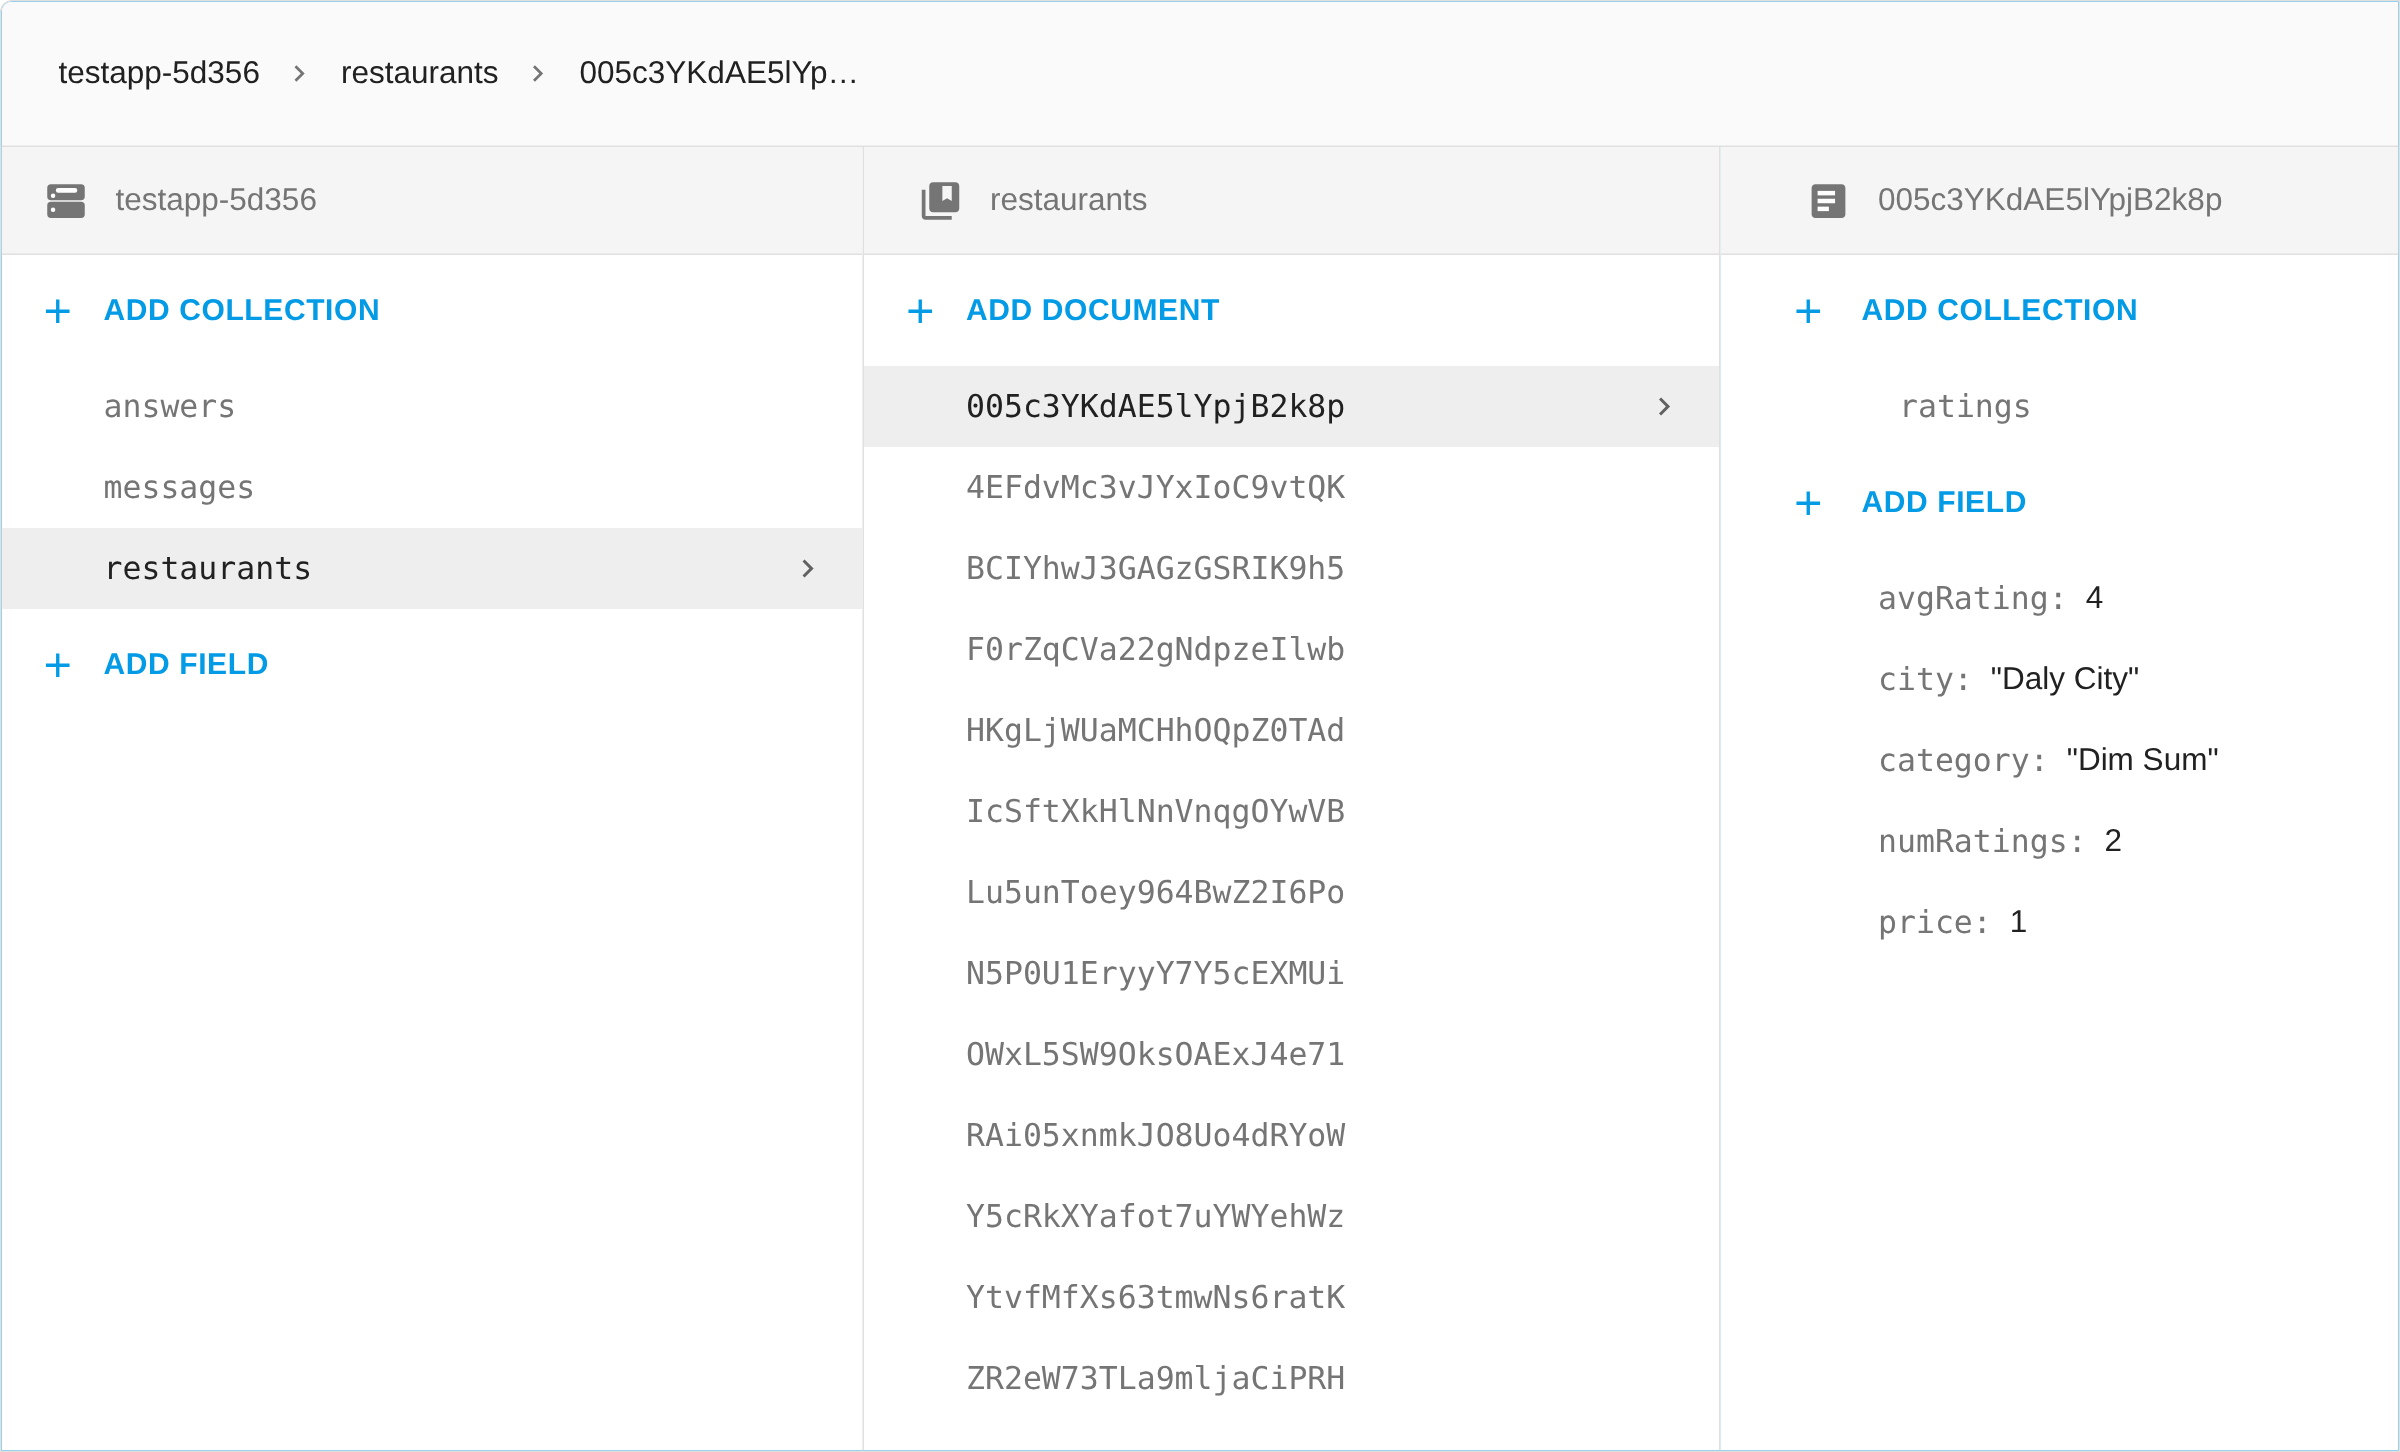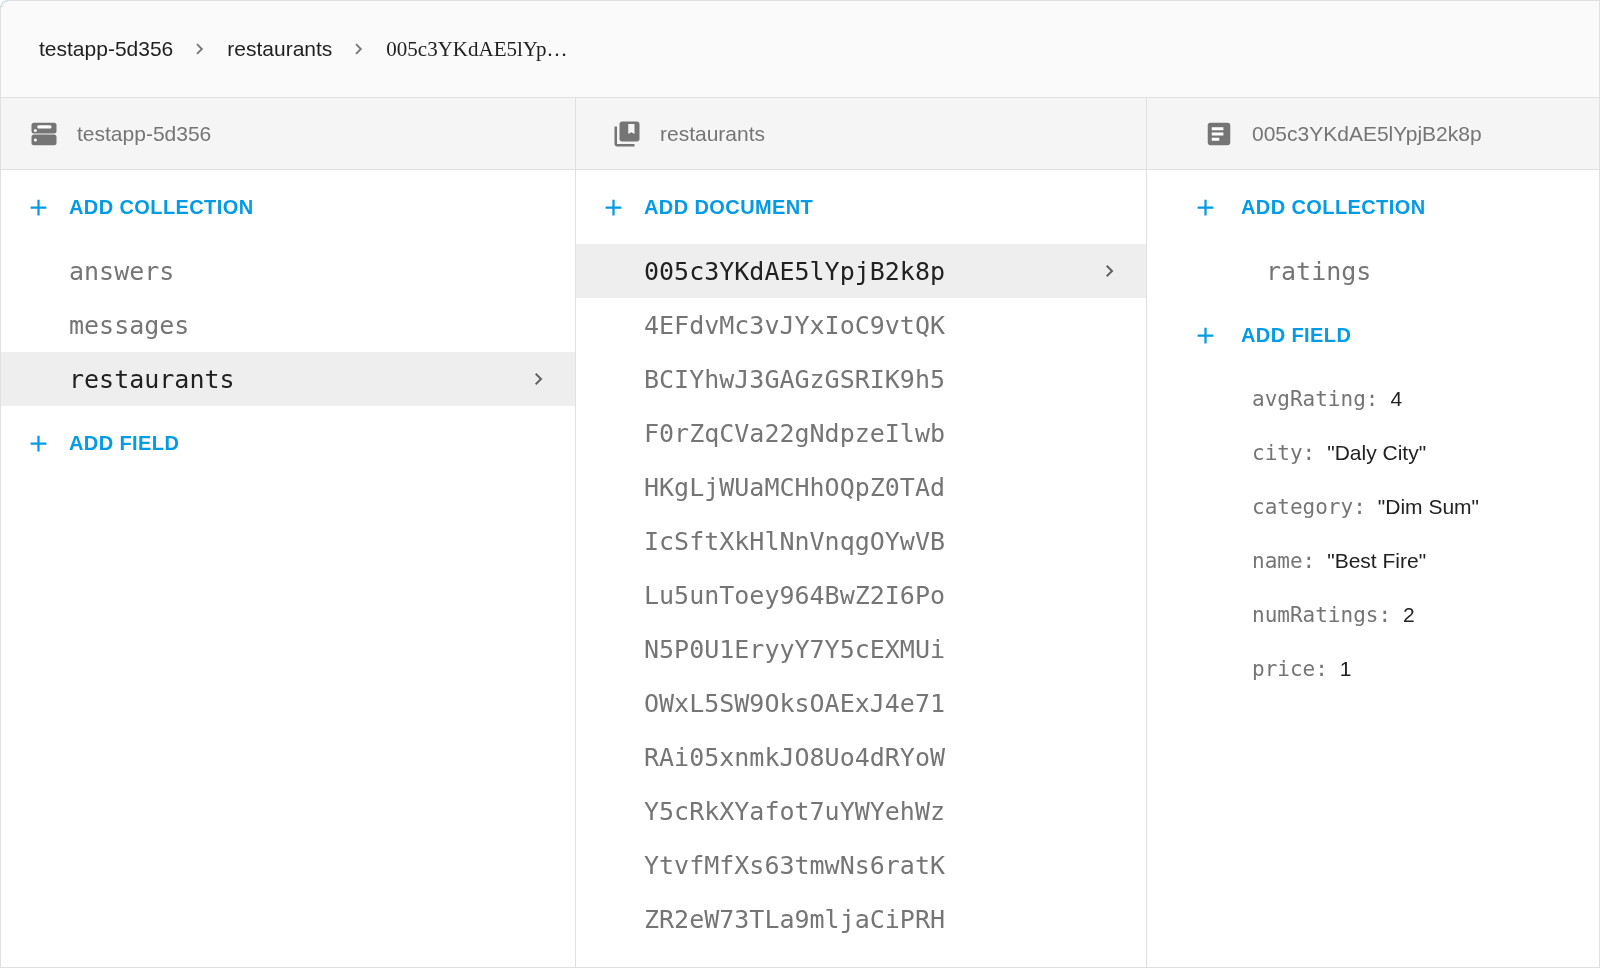--- a/index.html
+++ b/index.html
@@ -24,21 +24,21 @@
   }
   
   .crumb-bar{
     height:97px;flex:0 0 97px;
     background:var(--bar-bg);
     border-bottom:1px solid var(--border);
     display:flex;align-items:center;
     padding-left:38px;
   }
   .crumb{font-size:21px;color:var(--text-dark);cursor:pointer;}
-  .crumb.current{cursor:default;font-family:Liberation Serif, serif;}
+  .crumb.current{cursor:default;}
   .crumb-sep{width:22px;height:22px;margin:0 16px;flex:0 0 auto;}
   .crumb-sep svg{width:22px;height:22px;display:block;fill:#757575;}
   
   .panels{flex:1;display:flex;min-height:0;}
   .panel{display:flex;flex-direction:column;overflow:hidden;background:#fff;}
   .panel-db{width:575px;flex:0 0 575px;border-right:1px solid var(--border);}
   .panel-col{width:571px;flex:0 0 571px;border-right:1px solid var(--border);}
   .panel-doc{flex:1;}
   .panel-header{
     height:72px;flex:0 0 72px;
@@ -65,21 +65,21 @@
     margin-left:17px;font-size:20px;font-weight:700;
     color:var(--accent);letter-spacing:.4px;white-space:nowrap;
   }
   .panel-doc .add-row .add-label{margin-left:22px;}
   
   ul.rows{list-style:none;margin-top:10px;}
   ul.rows li{
     height:54px;display:flex;align-items:center;
     padding-left:68px;padding-right:24px;
     font-family:"DejaVu Sans Mono",monospace;
-    font-size:25px;color:var(--text-gray);
+    font-size:21px;color:var(--text-gray);
     cursor:pointer;white-space:nowrap;
   }
   .panel-doc ul.rows li{padding-left:95px;margin-left:24px;}
   ul.rows li.selected{background:var(--selected-bg);color:var(--text-dark);}
   .row-label{flex:1;overflow:hidden;text-overflow:ellipsis;}
   .row-chev{width:24px;height:24px;flex:0 0 auto;}
   .row-chev svg{width:24px;height:24px;display:block;fill:#616161;}
   
   ul.fields{list-style:none;margin-top:10px;}
   ul.fields li{
@@ -285,24 +285,20 @@
         </li>
         <li>
           <span class="field-label">city:</span>
           <span class="field-value">"Daly City"</span>
         </li>
         <li>
           <span class="field-label">category:</span>
           <span class="field-value">"Dim Sum"</span>
         </li>
         <li>
-          <span class="field-label">name:</span>
-          <span class="field-value">"Best Fire"</span>
-        </li>
-        <li>
           <span class="field-label">numRatings:</span>
           <span class="field-value">2</span>
         </li>
         <li>
           <span class="field-label">price:</span>
           <span class="field-value">1</span>
         </li>
       </ul>
     </section>
 

